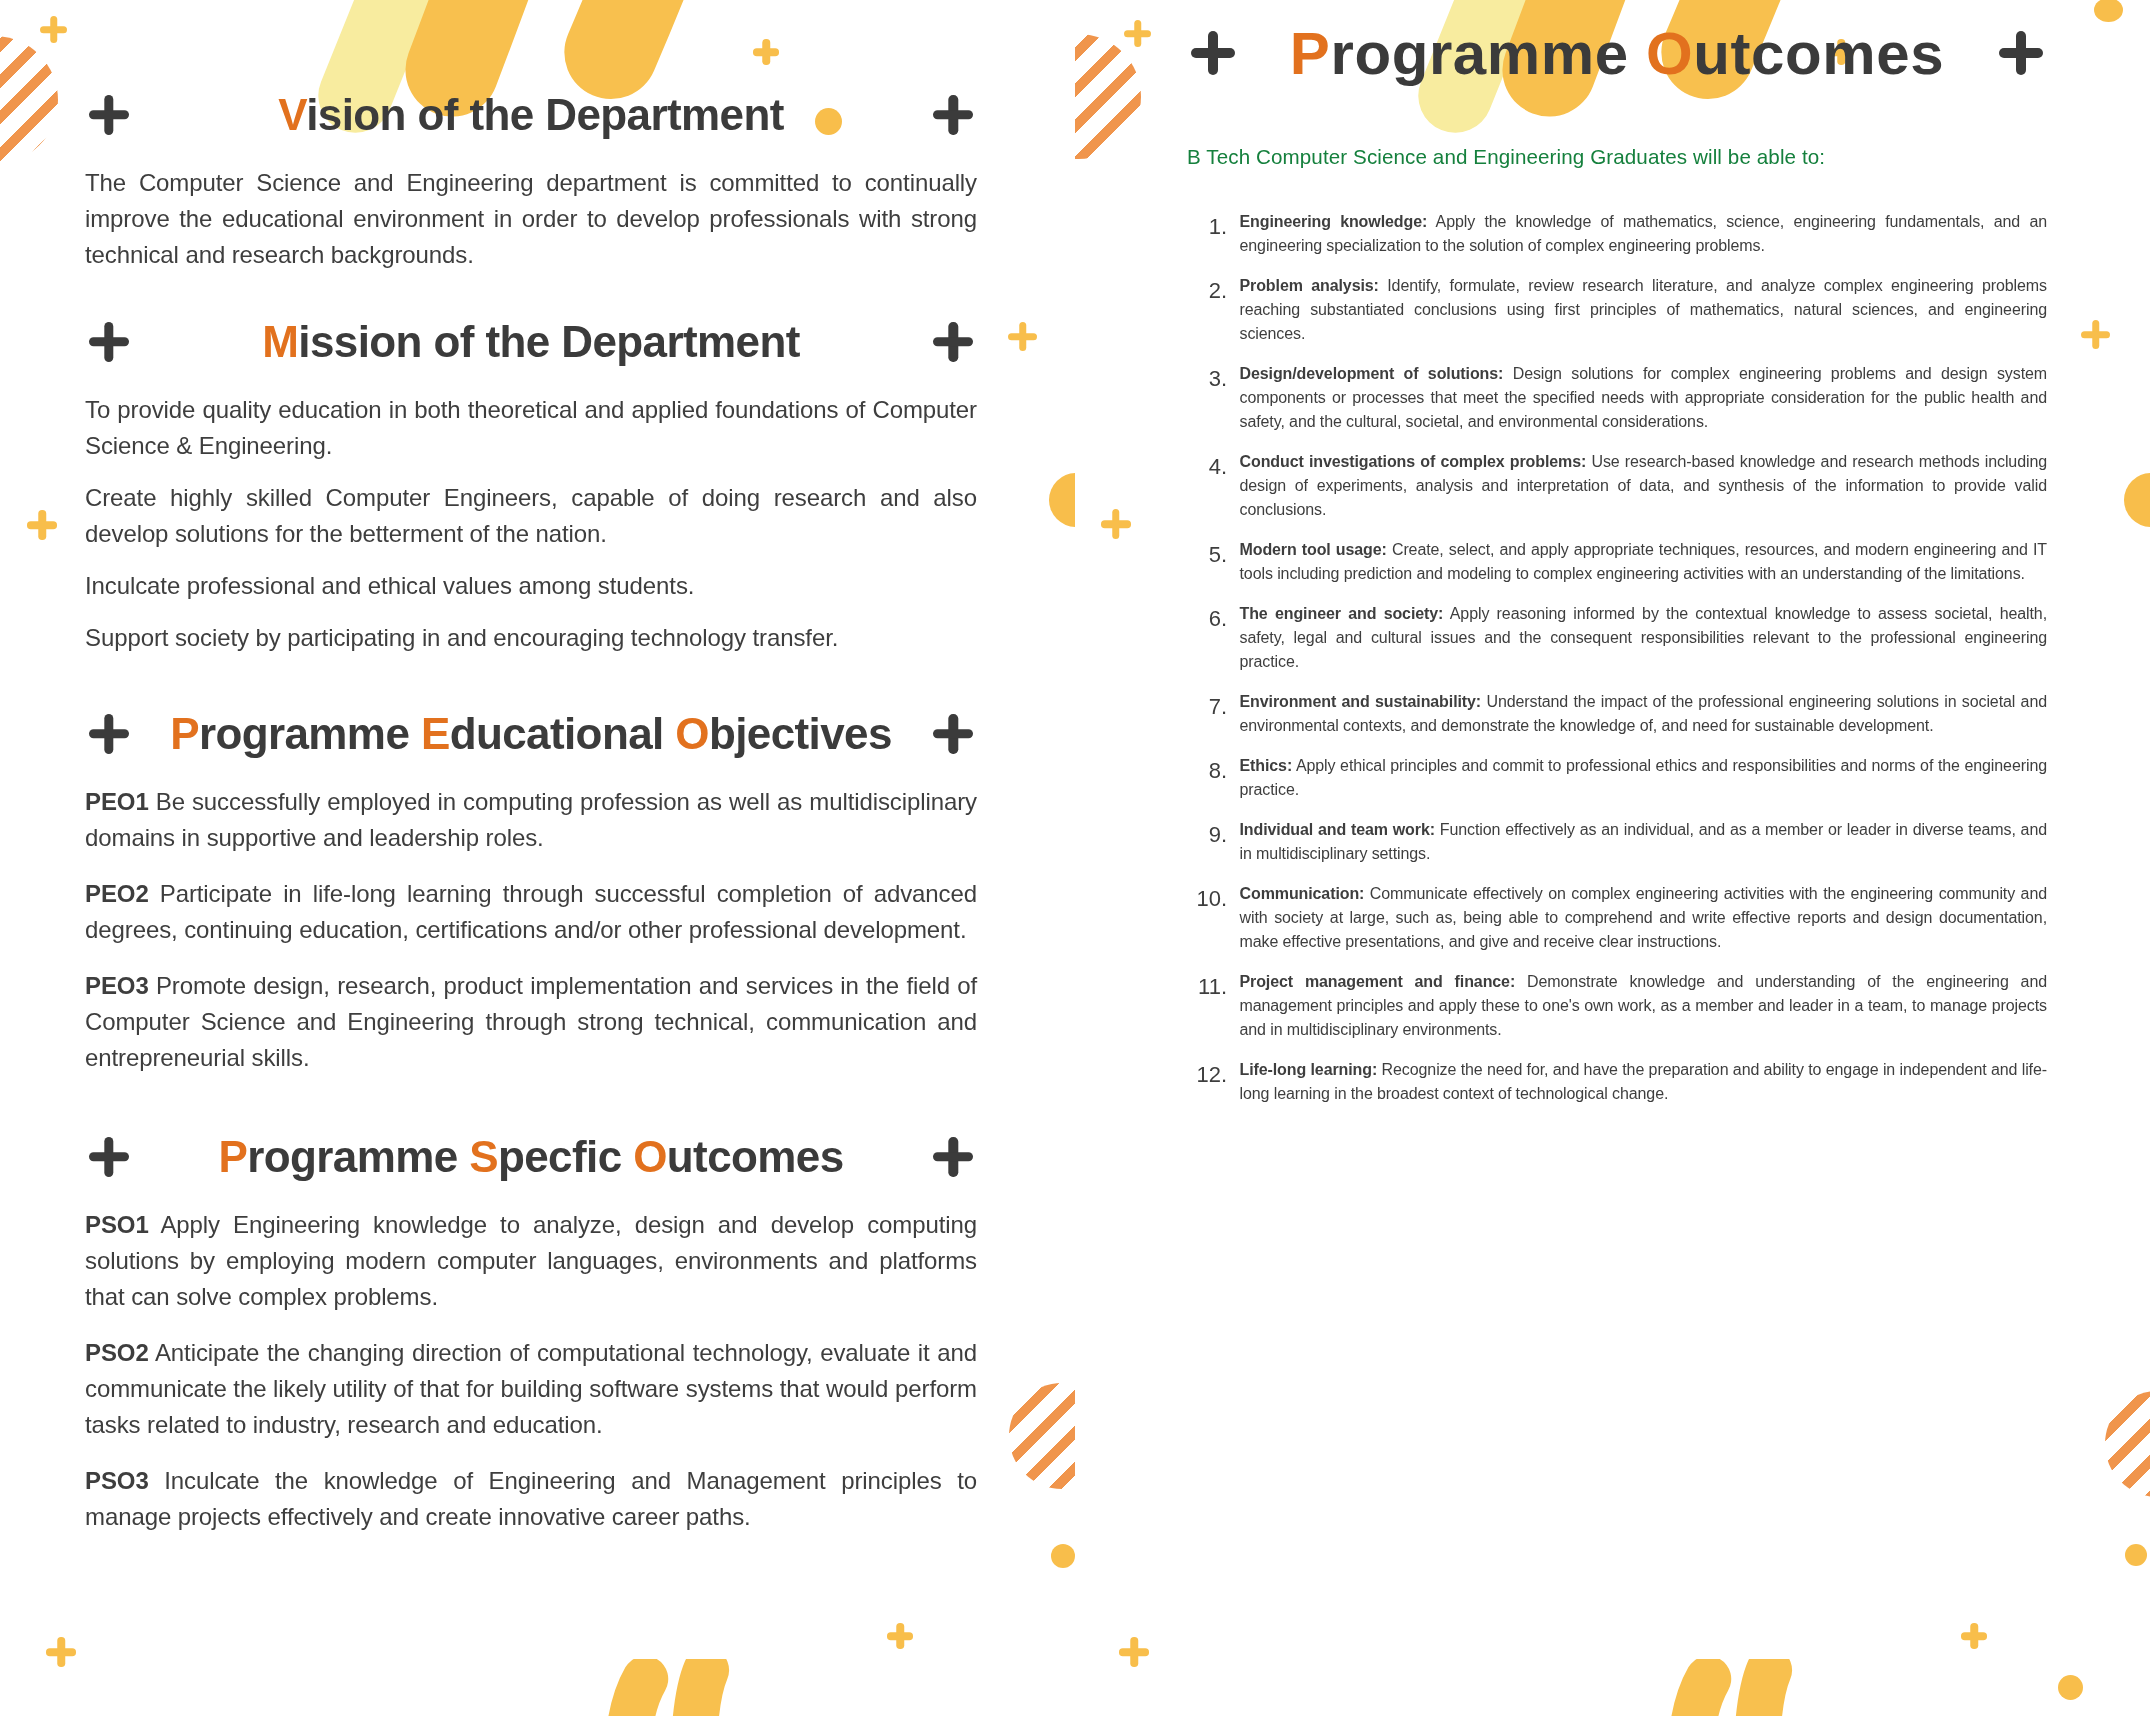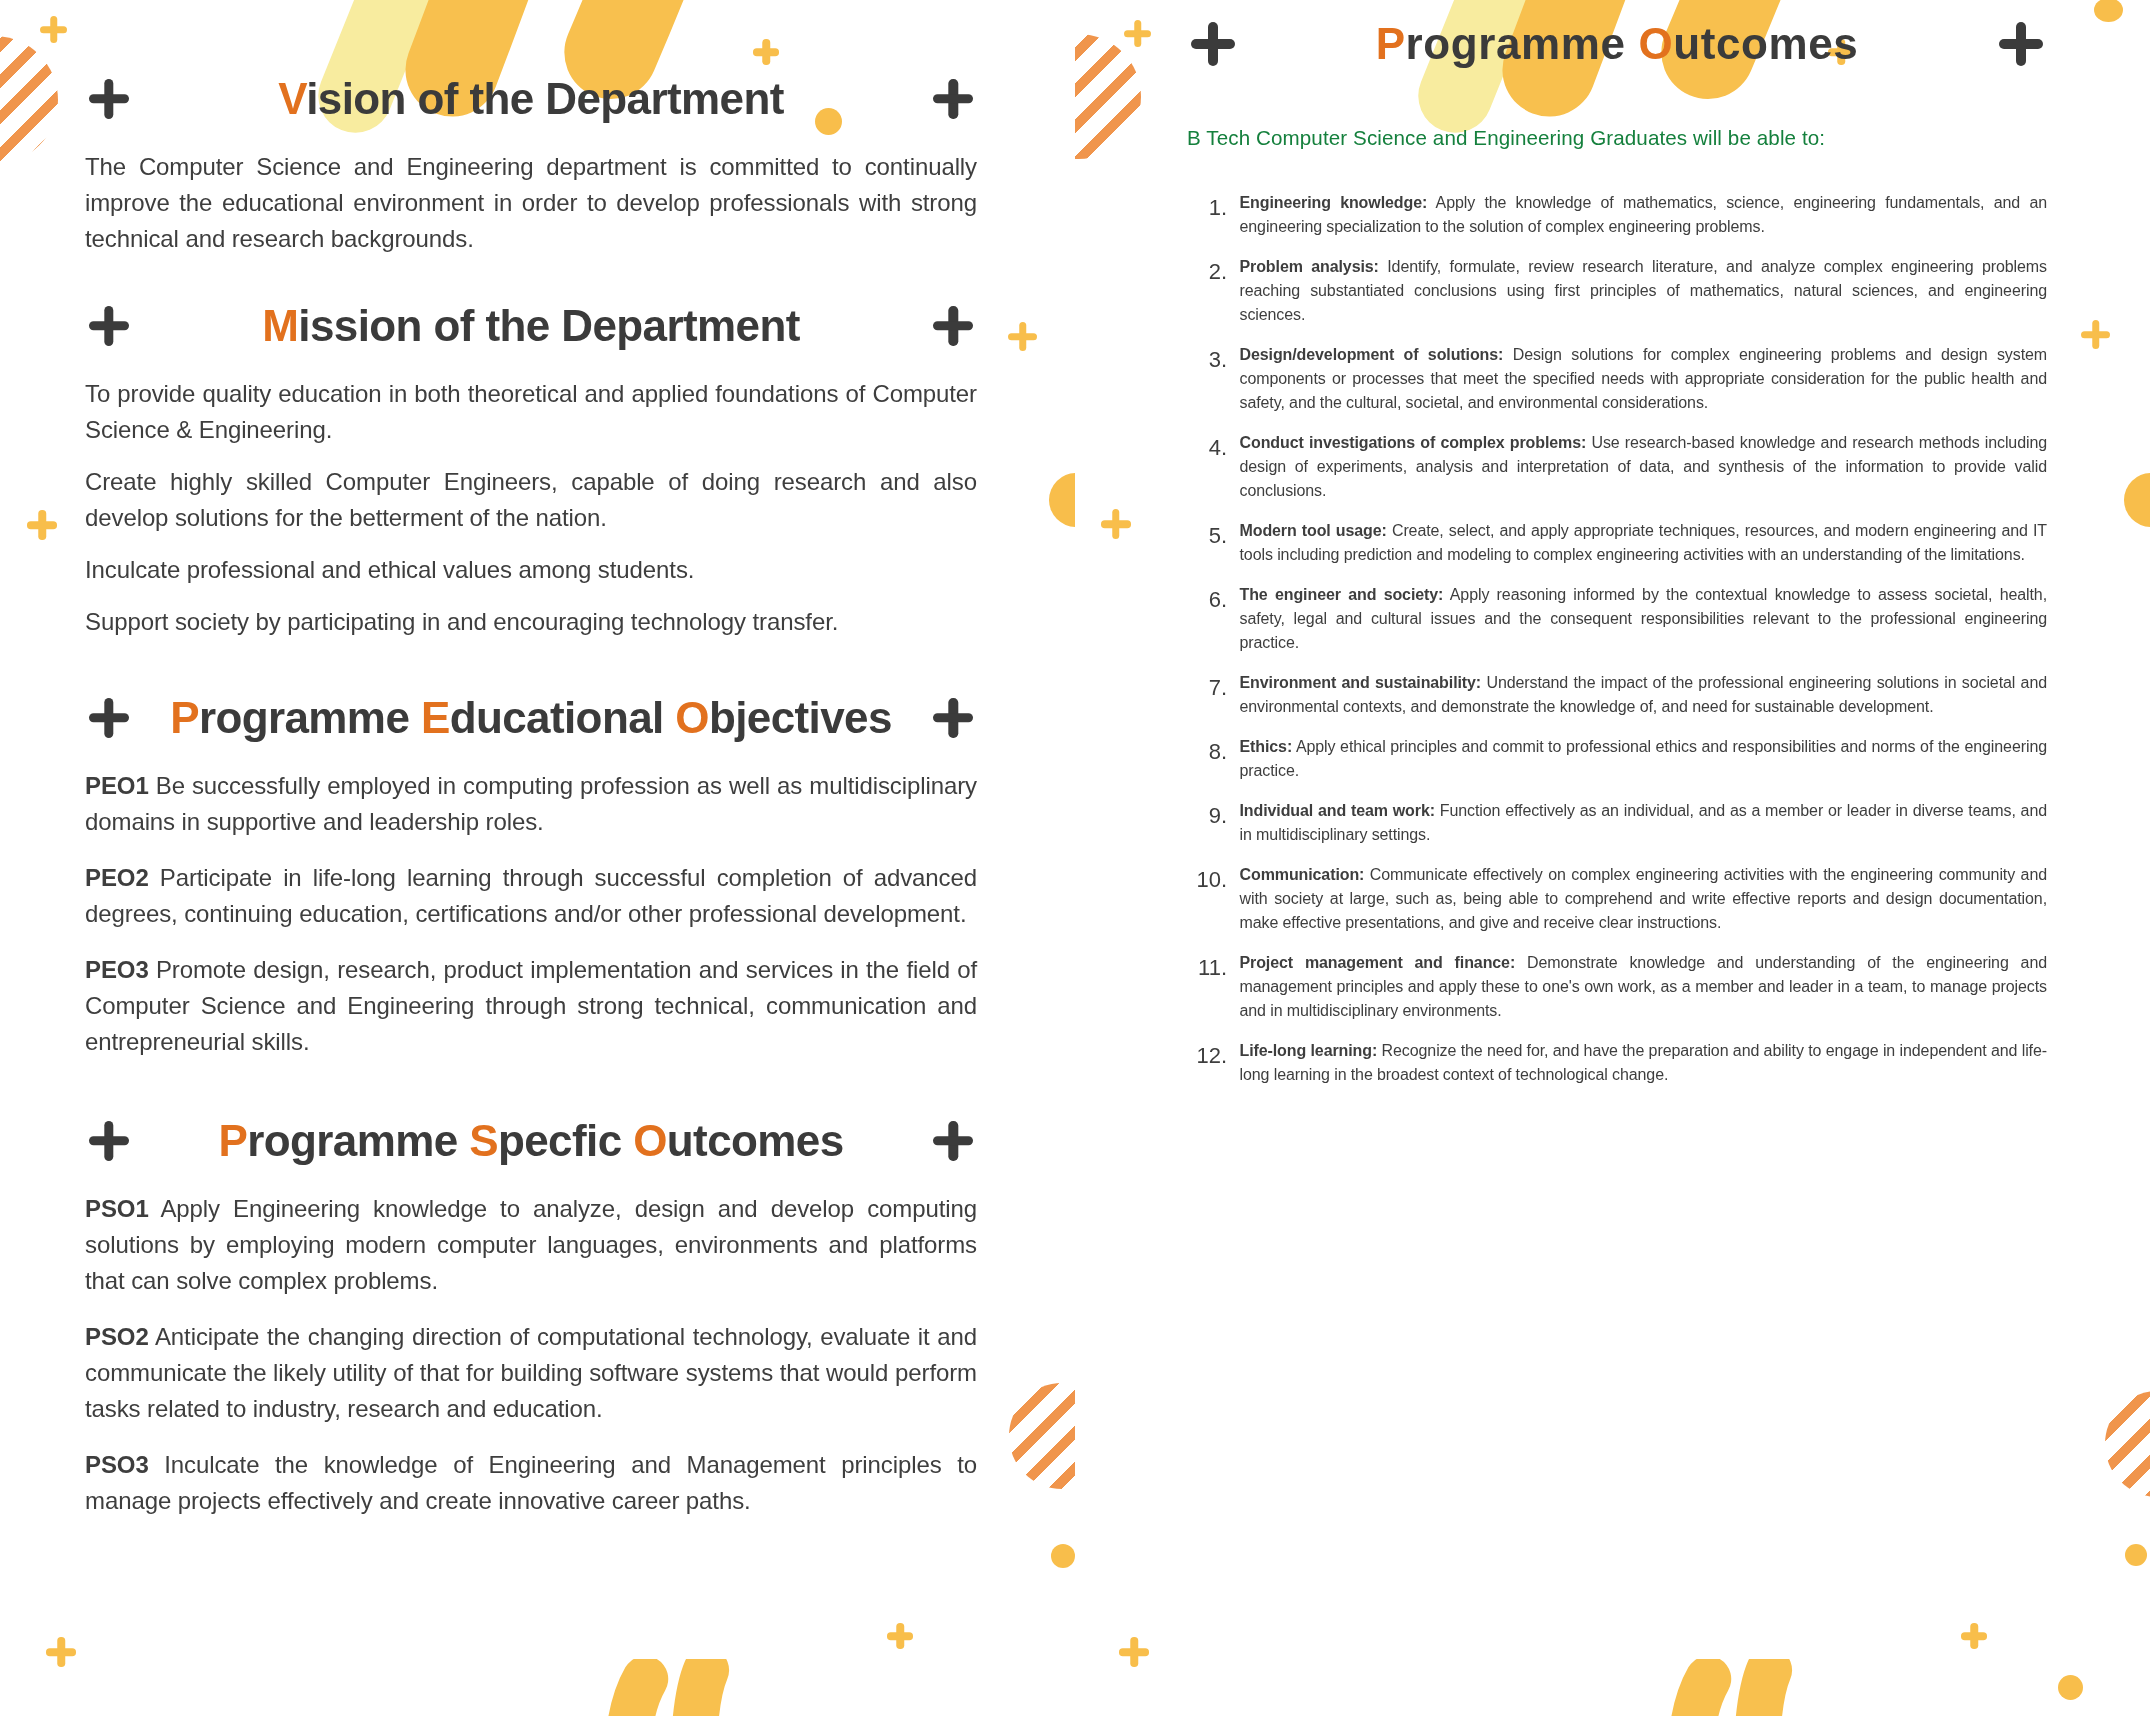--- a/index.html
+++ b/index.html
@@ -10,30 +10,30 @@
   .content{position:relative;z-index:2;}
   #page-left .content{padding:74px 98px 0 85px;}
   #page-right .content{padding:18.7px 103px 0 112px;}
 
   
   .hrow{display:flex;align-items:center;justify-content:space-between;margin:0 3.7px;}
   h2{margin:0;font-size:44px;font-weight:700;color:#3B3B3B;letter-spacing:-0.6px;white-space:nowrap;}
   .accent{color:#E2711E;}
   .lead{font-weight:700;}
   .para{margin:0;font-size:24px;line-height:1.5;color:#3E3E3E;text-align:justify;letter-spacing:-0.1px;}
-  .sec{margin-top:0;}
+  .sec{margin-top:16px;}
   .sec .para{margin-top:25px;}
   .sec .para + .para{margin-top:16px;}
   .sec.mission{margin-top:44px;}
   .sec.peo{margin-top:53px;}
   .sec.peo .para + .para{margin-top:20px;}
   .sec.pso{margin-top:56px;}
   .sec.pso .para + .para{margin-top:20px;}
 
-  h1{margin:0;font-size:44px;font-weight:700;color:#3B3B3B;letter-spacing:0.6px;white-space:nowrap;}
+  h1{margin:0;font-size:60px;font-weight:700;color:#3B3B3B;letter-spacing:0.6px;white-space:nowrap;}
   .intro{margin:57px 0 0 0;font-size:20.6px;color:#15803d;letter-spacing:0.1px;}
   .outcomes{margin-top:41px;}
   .oitem{display:grid;grid-template-columns:40px 1fr;column-gap:12.5px;}
   .oitem + .oitem{margin-top:16px;}
   .onum{font-size:22px;line-height:1.5;color:#3E3E3E;text-align:right;}
   .otext{margin:0;font-size:16px;line-height:1.5;color:#3E3E3E;text-align:justify;letter-spacing:-0.1px;}
 
   
   .plus{--s:40px;--t:9.4px;--c:#3B3B3B;width:var(--s);height:var(--s);position:relative;display:inline-block;flex:none;}
   .plus::before{content:"";position:absolute;left:50%;top:0;transform:translateX(-50%);width:var(--t);height:100%;border-radius:calc(var(--t)/2);background:var(--c);}

